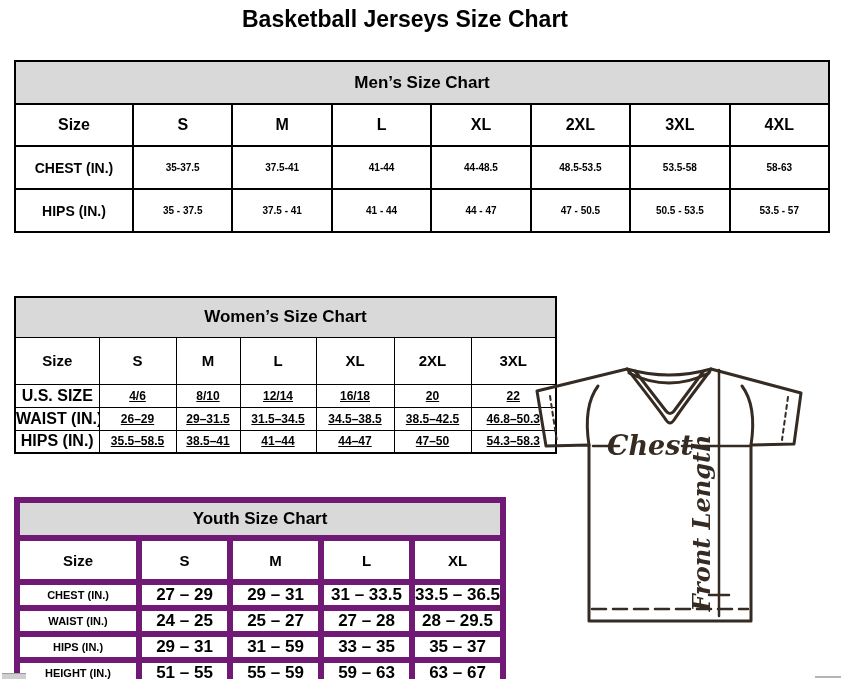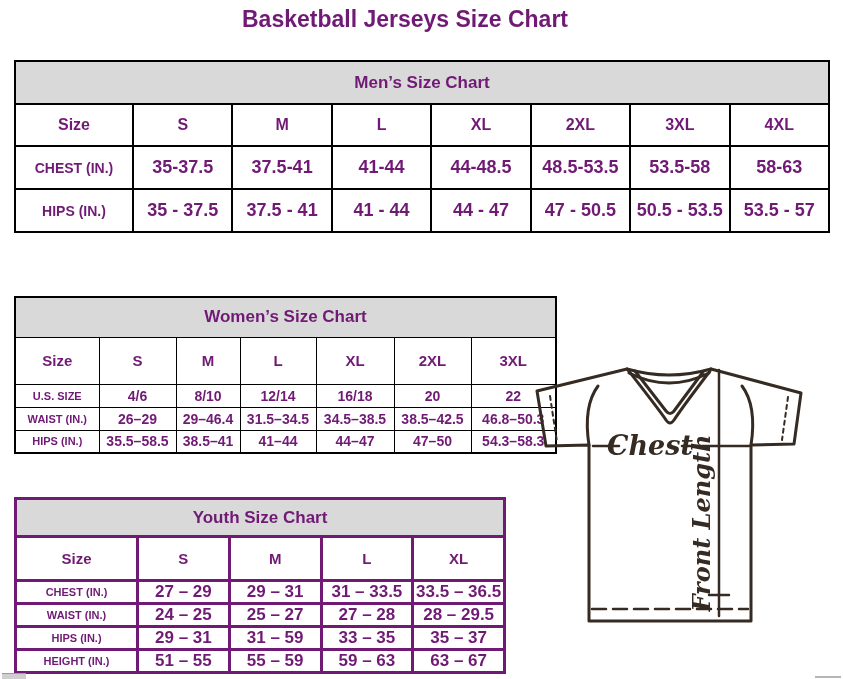--- a/index.html
+++ b/index.html
@@ -1,20 +1,20 @@
 <!DOCTYPE html>
 <html><head>
 <meta charset="utf-8">
 <style>
   * { margin:0; padding:0; box-sizing:border-box; }
   html,body { background:#ffffff; }
   .page {
     position:relative; width:843px; height:679px;
     background:#ffffff; overflow:hidden;
-    font-family:"Liberation Sans", sans-serif; color:#701a75;
+    font-family:"Liberation Sans", sans-serif; color:#000000;
   }
   .page-title {
     position:absolute; top:6px; left:0; width:810px;
     text-align:center; font-size:23px; font-weight:bold;
   }
   table.size-table {
     position:absolute; border-collapse:collapse; table-layout:fixed;
     background:#fff;
   }
   table.size-table th, table.size-table td {
@@ -24,36 +24,36 @@
   th.band { background:#d9d9d9; font-size:17px; }
 
   
   table.men { left:14px; top:60px; width:816px; }
   table.men th, table.men td { border:2px solid #000; }
   table.men tr.band-row { height:43px; }
   table.men tr.cols { height:42px; }
   table.men tr.cols th { font-size:16px; }
   table.men tbody tr { height:43px; }
   table.men tbody th.rowlabel { font-size:14px; }
-  table.men tbody td { font-size:18px; }
+  table.men tbody td { font-size:10px; }
 
   
   table.women { left:14px; top:296px; width:543px; }
   table.women th, table.women td { border:1px solid #000; }
   table.women { border:2px solid #000; }
   table.women tr.band-row { height:40px; }
   table.women tr.cols { height:47px; }
   table.women tr.cols th { font-size:15px; }
   table.women tbody tr { height:23px; }
-  table.women tbody th.rowlabel { font-size:11px; }
-  table.women tbody td { font-size:14px; }
+  table.women tbody th.rowlabel { font-size:16px; }
+  table.women tbody td { font-size:12px;text-decoration:underline; }
 
   
   table.youth { left:14px; top:497px; width:492px; }
-  table.youth th, table.youth td { border:3px solid #701a75; }
+  table.youth th, table.youth td { border:6px solid #701a75; }
   table.youth { border:2px solid #000; }
   table.youth tr.band-row { height:38px; }
   table.youth tr.cols { height:44px; }
   table.youth tr.cols th { font-size:15px; }
   table.youth tbody tr { height:21px; }
   table.youth tbody th.rowlabel { font-size:11px; }
   table.youth tbody td { font-size:17px; }
 
   
   .jersey { position:absolute; left:524px; top:358px; width:286px; height:306px; }
@@ -154,21 +154,21 @@
           <td>4/6</td>
           <td>8/10</td>
           <td>12/14</td>
           <td>16/18</td>
           <td>20</td>
           <td>22</td>
         </tr>
         <tr>
           <th class="rowlabel">WAIST (IN.)</th>
           <td>26–29</td>
-          <td>29–46.4</td>
+          <td>29–31.5</td>
           <td>31.5–34.5</td>
           <td>34.5–38.5</td>
           <td>38.5–42.5</td>
           <td>46.8–50.3</td>
         </tr>
         <tr>
           <th class="rowlabel">HIPS (IN.)</th>
           <td>35.5–58.5</td>
           <td>38.5–41</td>
           <td>41–44</td>

